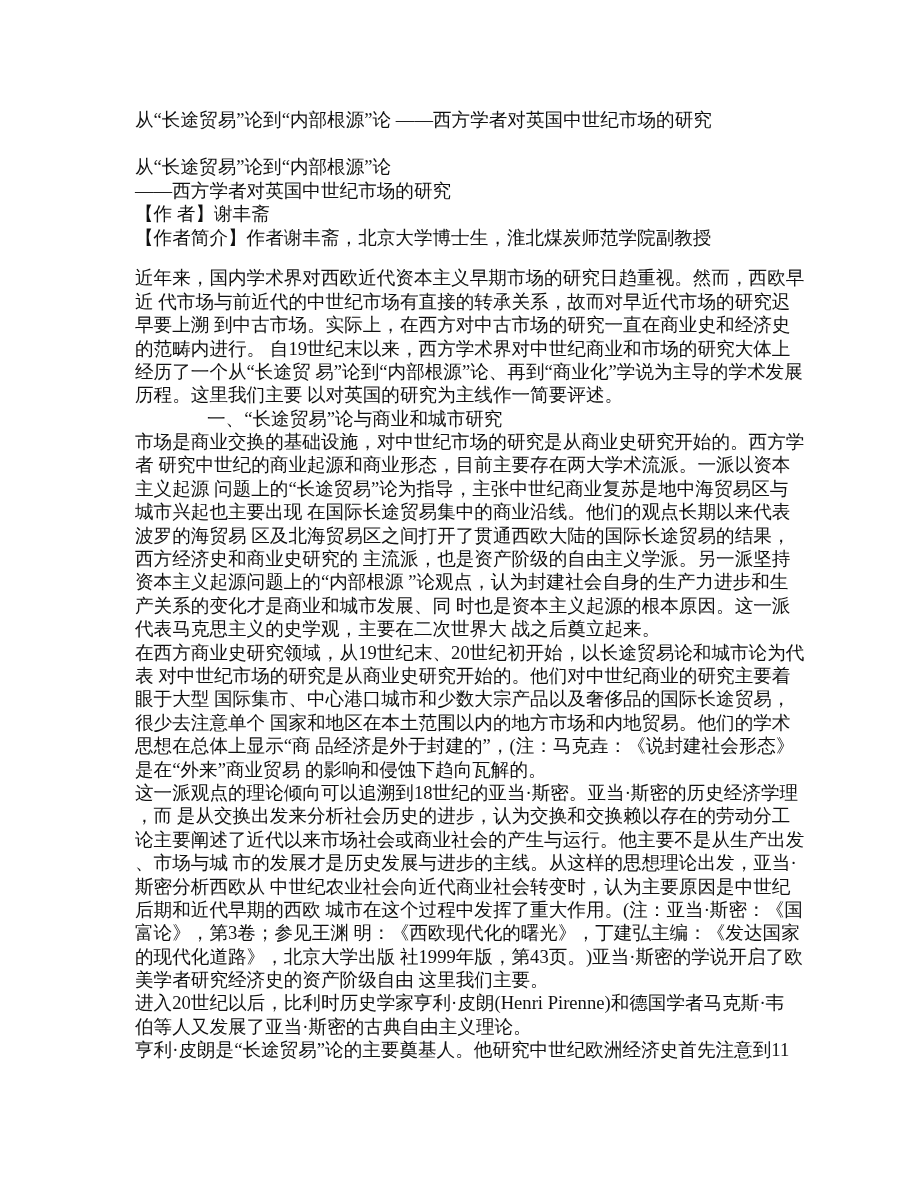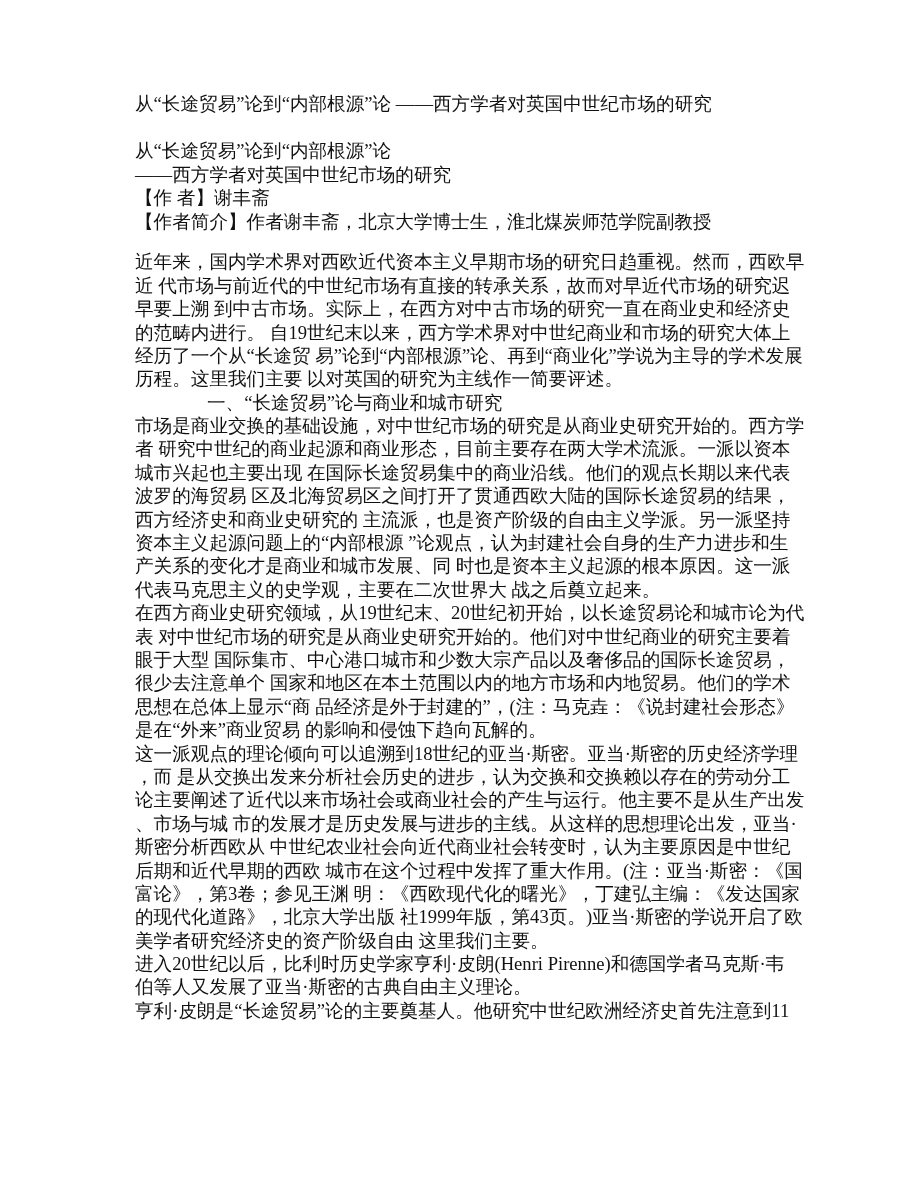--- a/index.html
+++ b/index.html
@@ -10,21 +10,21 @@
     .page {
       position: relative;
       width: 920px;
       height: 1191px;
       overflow: hidden;
       background: #ffffff;
     }
     .content {
       position: absolute;
       left: 135px;
-      top: 92px;
+      top: 108px;
       width: 680px;
       font-family: "Liberation Serif", "DejaVu Serif", serif;
       font-size: 18.6px;
       line-height: 23.4px;
       color: #111111;
     }
     .line {
       white-space: pre;
       height: 23.4px;
     }
@@ -62,20 +62,21 @@
         <div class="line">的范畴内进行。 自19世纪末以来，西方学术界对中世纪商业和市场的研究大体上</div>
         <div class="line">经历了一个从“长途贸 易”论到“内部根源”论、再到“商业化”学说为主导的学术发展</div>
         <div class="line">历程。这里我们主要 以对英国的研究为主线作一简要评述。</div>
       </div>
 
       <div class="line section-heading">一、“长途贸易”论与商业和城市研究</div>
 
       <div class="paragraph">
         <div class="line">市场是商业交换的基础设施，对中世纪市场的研究是从商业史研究开始的。西方学</div>
         <div class="line">者 研究中世纪的商业起源和商业形态，目前主要存在两大学术流派。一派以资本</div>
+        <div class="line">主义起源 问题上的“长途贸易”论为指导，主张中世纪商业复苏是地中海贸易区与</div>
         <div class="line">城市兴起也主要出现 在国际长途贸易集中的商业沿线。他们的观点长期以来代表</div>
         <div class="line">波罗的海贸易 区及北海贸易区之间打开了贯通西欧大陆的国际长途贸易的结果，</div>
         <div class="line">西方经济史和商业史研究的 主流派，也是资产阶级的自由主义学派。另一派坚持</div>
         <div class="line">资本主义起源问题上的“内部根源 ”论观点，认为封建社会自身的生产力进步和生</div>
         <div class="line">产关系的变化才是商业和城市发展、同 时也是资本主义起源的根本原因。这一派</div>
         <div class="line">代表马克思主义的史学观，主要在二次世界大 战之后奠立起来。</div>
       </div>
 
       <div class="paragraph">
         <div class="line">在西方商业史研究领域，从19世纪末、20世纪初开始，以长途贸易论和城市论为代</div>

